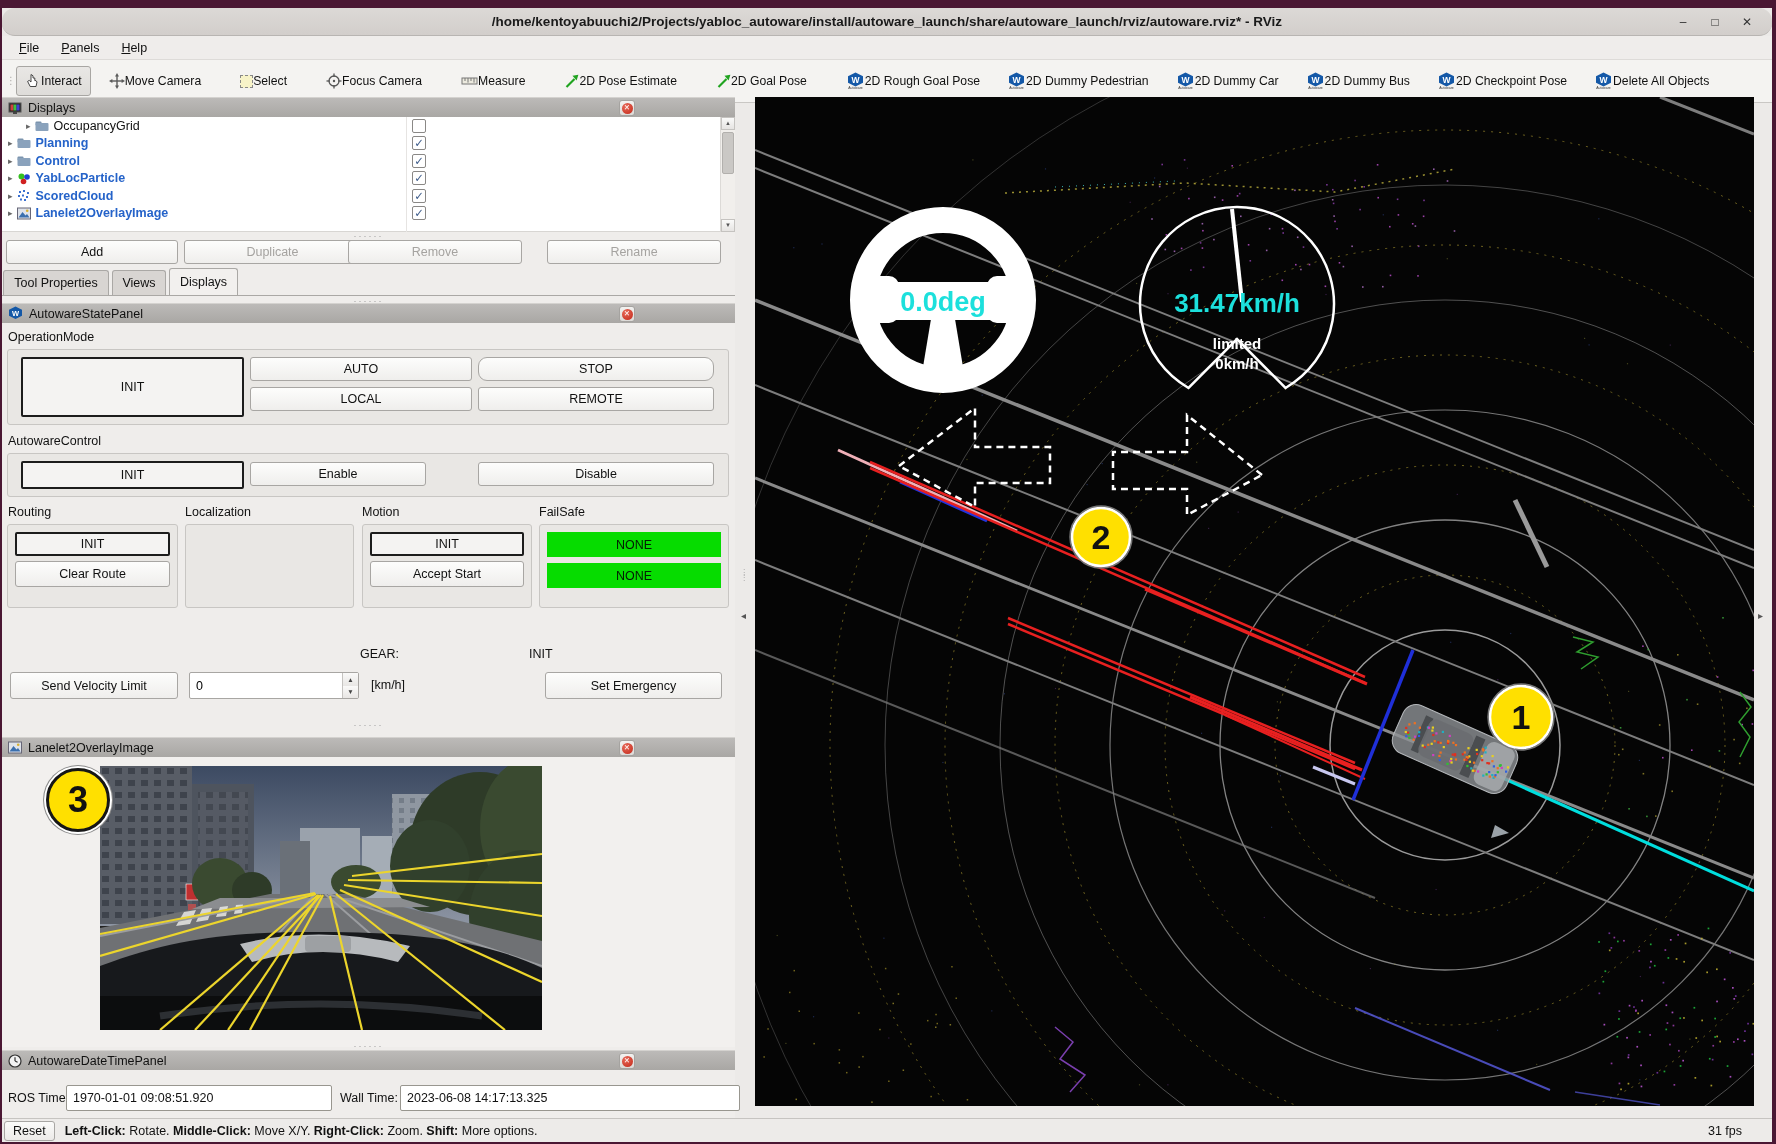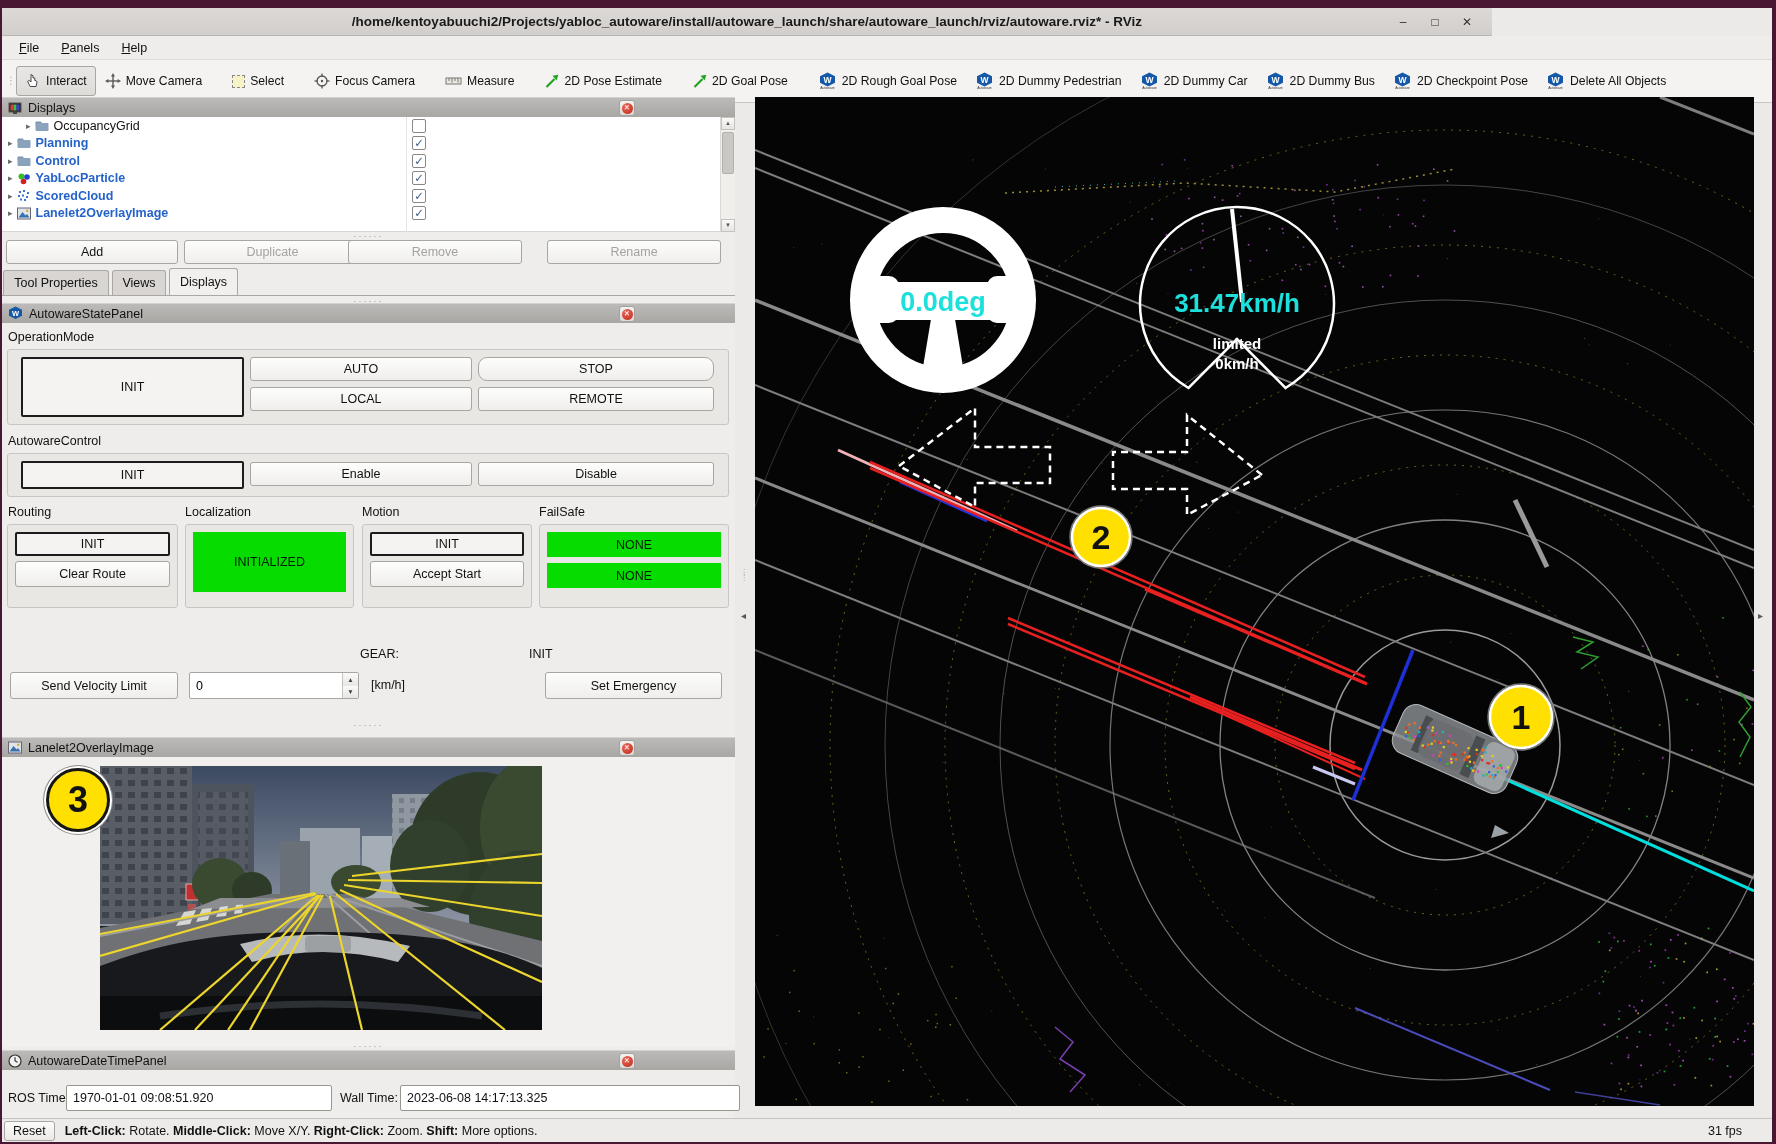--- a/index.html
+++ b/index.html
@@ -3,30 +3,30 @@
 <meta charset="utf-8">
 <style>
   html,body{margin:0;padding:0;background:#2a2a2a;}
   *{box-sizing:border-box;font-family:"Liberation Sans","DejaVu Sans",sans-serif;}
   #win{position:relative;width:1776px;height:1144px;background:#eceae8;overflow:hidden;}
   
   #border-top{position:absolute;left:0;top:0;width:1776px;height:8px;background:#4a1733;}
   #border-right{position:absolute;right:0;top:0;width:4px;height:1144px;background:#4a1733;}
   #border-left{position:absolute;left:0;top:0;width:2px;height:1144px;background:#4a1733;}
   #border-bottom{position:absolute;left:0;bottom:0;width:1776px;height:2px;background:#4a1733;}
-  #titlebar{position:absolute;left:2px;top:8px;width:1490px;height:28px;background:linear-gradient(#dcd9d6,#d2cecb);display:flex;align-items:center;justify-content:center;border-bottom:1px solid #b8b5b2;}
+  #titlebar{position:absolute;left:2px;top:8px;width:1770px;height:28px;background:linear-gradient(#dcd9d6,#d2cecb);display:flex;align-items:center;justify-content:center;border-bottom:1px solid #b8b5b2;border-radius:13px;}
   #titlebar .title{font-size:13.5px;font-weight:bold;color:#1a1a1a;}
   #win-controls{position:absolute;right:14px;top:0;height:28px;display:flex;align-items:center;gap:10px;}
   .winbtn{width:22px;height:20px;display:flex;align-items:center;justify-content:center;font-size:12px;color:#333;border-radius:3px;}
   #menubar{position:absolute;left:2px;top:36px;width:1770px;height:24px;background:#efedeb;display:flex;align-items:center;padding-left:8px;gap:4px;border-bottom:1px solid #dddbd8;}
   .menu-item{display:inline-block;padding:2px 9px;font-size:12.5px;color:#111;}
   .menu-item::first-letter{text-decoration:underline;}
   #toolbar{position:absolute;left:2px;top:60px;width:1770px;height:43px;background:#f4f3f1;border-bottom:1px solid #c9c7c4;display:flex;align-items:center;padding-left:4px;}
   .drag-handle{color:#b0aeab;font-size:10px;letter-spacing:1px;width:8px;line-height:4px;margin-right:2px;}
-  .tool{display:flex;align-items:center;gap:5px;padding:6px 8px;font-size:12.2px;color:#111;white-space:nowrap;border:1px solid transparent;border-radius:3px;}
+  .tool{display:flex;align-items:center;padding:6px 8px;margin-right:9px;font-size:12.2px;color:#111;white-space:nowrap;border:1px solid transparent;border-radius:3px;}
   .tool.active{background:linear-gradient(#e9e7e5,#dedcd9);border:1px solid #a8a6a3;}
   .aw-wrap{display:flex;flex-direction:column;align-items:center;line-height:1;}
   
   #dock{position:absolute;left:2px;top:97px;width:733px;height:1023px;background:#efedeb;}
   .hdr{position:absolute;left:0;width:733px;height:20px;background:linear-gradient(#bcbab8,#a9a7a4);border-top:1px solid #d4d2cf;display:flex;align-items:center;padding-left:6px;gap:6px;}
   .hdr .hdr-title{font-size:12.5px;color:#111;}
   .xbtn{position:absolute;right:98px;top:2px;width:16px;height:16px;background:linear-gradient(#f2f1ef,#dcdad7);border:1px solid #a5a3a0;border-radius:3px;display:flex;align-items:center;justify-content:center;}
   .xbtn .xcirc{width:11px;height:11px;border-radius:50%;background:radial-gradient(circle at 35% 30%,#e86a5a,#c22718);color:#fff;font-size:7.5px;font-weight:bold;display:flex;align-items:center;justify-content:center;line-height:1;}
   .tree-row{position:relative;height:17.5px;display:flex;align-items:center;font-size:12.5px;font-weight:bold;color:#2563c9;}
   .tree-row.plain{font-weight:normal;color:#111;}
@@ -349,43 +349,40 @@
       </div>
     <div class="btn" style="left:476px;top:290px;width:236px;">
         <span>REMOTE</span>
       </div>
 
     <div class="grouplbl" style="left:6px;top:337px;">AutowareControl</div>
     <div class="gbox" style="left:5px;top:356px;width:722px;height:44px;"></div>
     <div class="stateb" style="left:19px;top:364px;width:223px;height:28px;">
         <span>INIT</span>
       </div>
-    <div class="btn" style="left:248px;top:365px;width:222px;">
+    <div class="btn" style="left:248px;top:365px;width:176px;">
         <span>Enable</span>
       </div>
     <div class="btn" style="left:476px;top:365px;width:236px;">
         <span>Disable</span>
       </div>
 
     <div class="grouplbl" style="left:6px;top:408px;">Routing</div>
     <div class="grouplbl" style="left:183px;top:408px;">Localization</div>
     <div class="grouplbl" style="left:360px;top:408px;">Motion</div>
     <div class="grouplbl" style="left:537px;top:408px;">FailSafe</div>
     <div class="gbox" style="left:5px;top:427px;width:171px;height:84px;"></div>
     <div class="gbox" style="left:183px;top:427px;width:169px;height:84px;"></div>
     <div class="gbox" style="left:360px;top:427px;width:170px;height:84px;"></div>
     <div class="gbox" style="left:537px;top:427px;width:190px;height:84px;"></div>
     <div class="stateb" style="left:13px;top:435px;width:155px;height:24px;">
         <span>INIT</span>
       </div>
     <div class="btn" style="left:13px;top:464px;width:155px;height:26px;">
         <span>Clear Route</span>
-      </div>
-    <div class="greenb" style="left:191px;top:435px;width:153px;height:60px;">
-        <span>INITIALIZED</span>
       </div>
     <div class="stateb" style="left:368px;top:435px;width:154px;height:24px;">
         <span>INIT</span>
       </div>
     <div class="btn" style="left:368px;top:464px;width:154px;height:26px;">
         <span>Accept Start</span>
       </div>
     <div class="greenb" style="left:545px;top:435px;width:174px;height:25px;">
         <span>NONE</span>
       </div>

